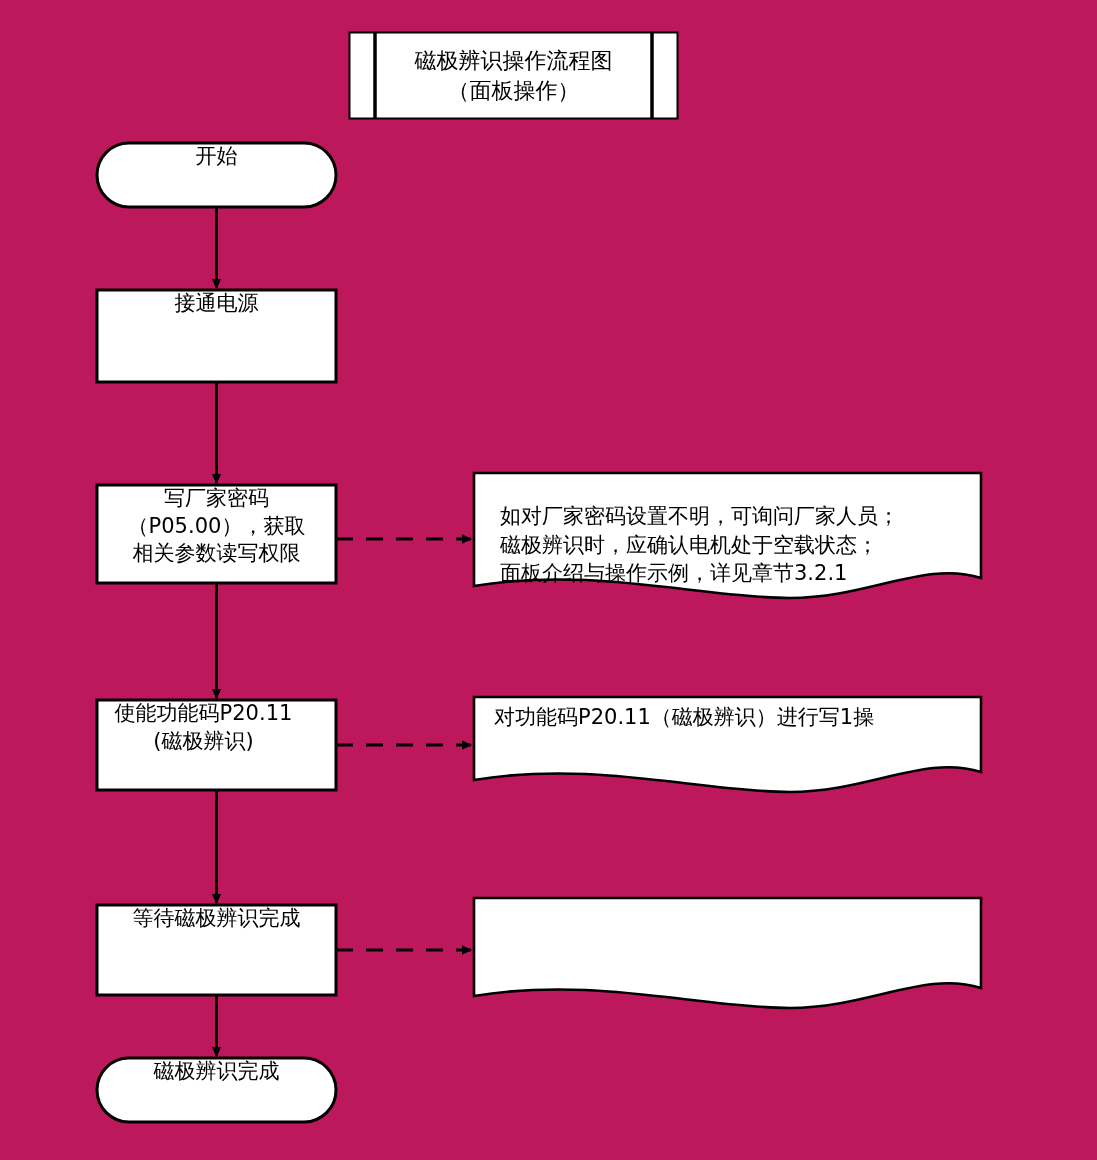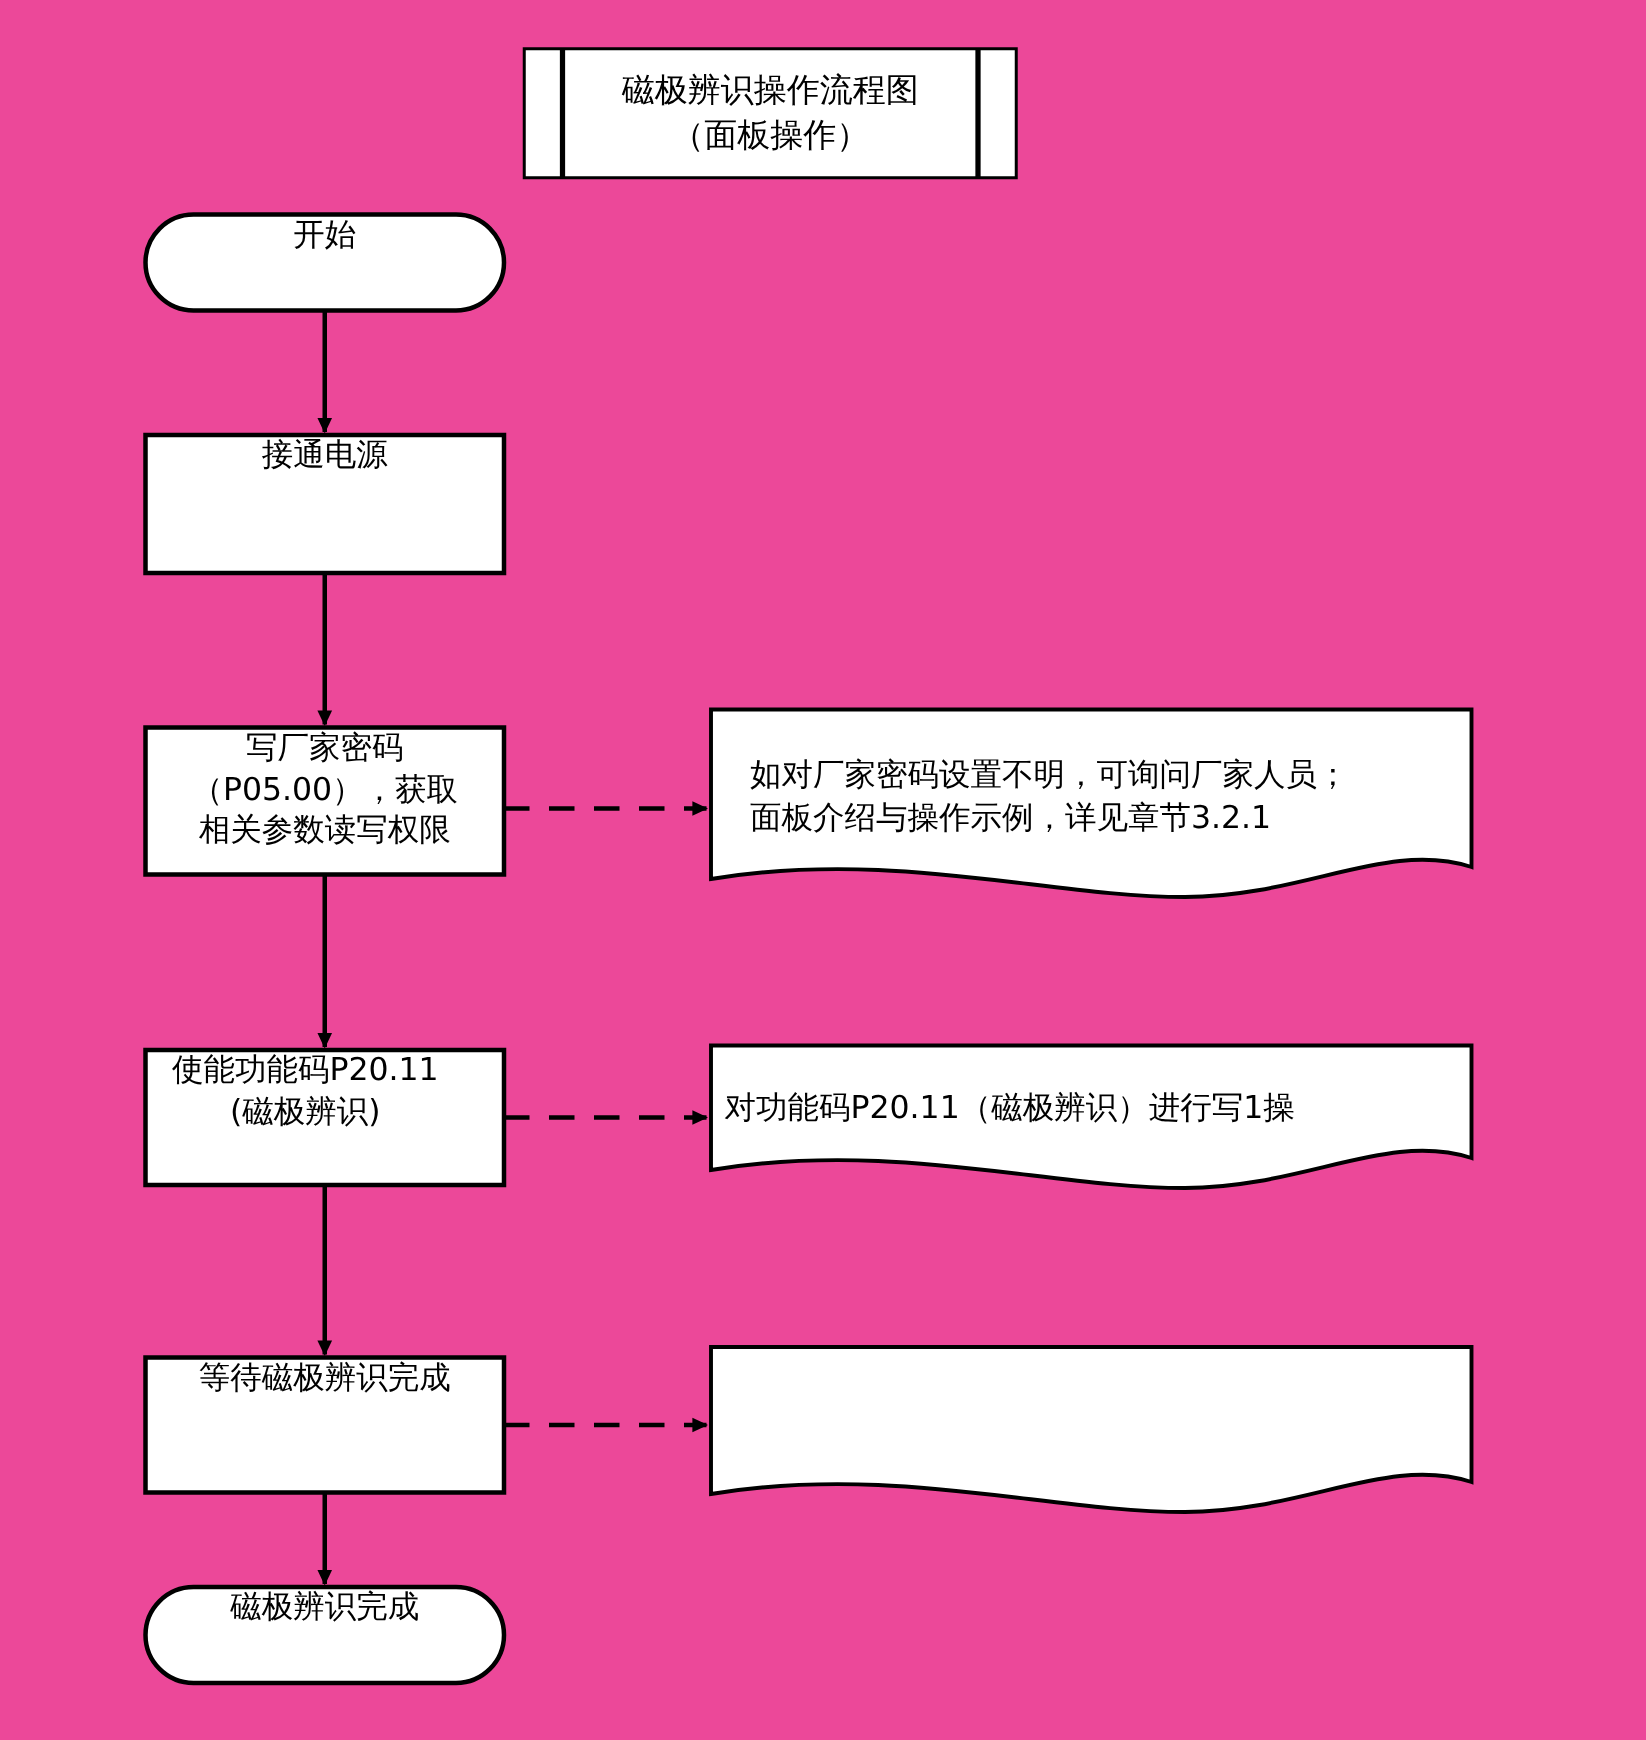--- a/index.html
+++ b/index.html
@@ -8,21 +8,21 @@
     background: #ffffff;
   }
   body {
     font-family: "DejaVu Sans", "Liberation Sans", sans-serif;
     color: #000000;
   }
   #canvas {
     position: relative;
     width: 1097px;
     height: 1160px;
-    background: #ec4899;
+    background: #be185d;
     overflow: hidden;
   }
   .svg-layer {
     position: absolute;
     left: 0;
     top: 0;
     width: 1097px;
     height: 1160px;
   }
   .node-text {
@@ -177,21 +177,22 @@
   <div class="node-text" style="left:97px; top:905px; width:239px; height:90px;">
     <span class="tline">等待磁极辨识完成</span>
   </div>
 
   <div class="node-text" style="left:97px; top:1058px; width:239px; height:64px;">
     <span class="tline">磁极辨识完成</span>
   </div>
 
   <div class="note-text" style="left:500px; top:478px; width:495px;margin-top:24px;">
     <span class="tline">如对厂家密码设置不明，可询问厂家人员；</span>
+    <span class="tline">磁极辨识时，应确认电机处于空载状态；</span>
     <span class="tline">面板介绍与操作示例，详见章节3.2.1</span>
   </div>
 
-  <div class="note-text" style="left:483px; top:703px; width:495px;margin-top:21px;">
+  <div class="note-text" style="left:494px; top:703px; width:495px;">
     <span class="tline">对功能码P20.11（磁极辨识）进行写1操</span>
   </div>
 
 
 </div>
 
 </body></html>

